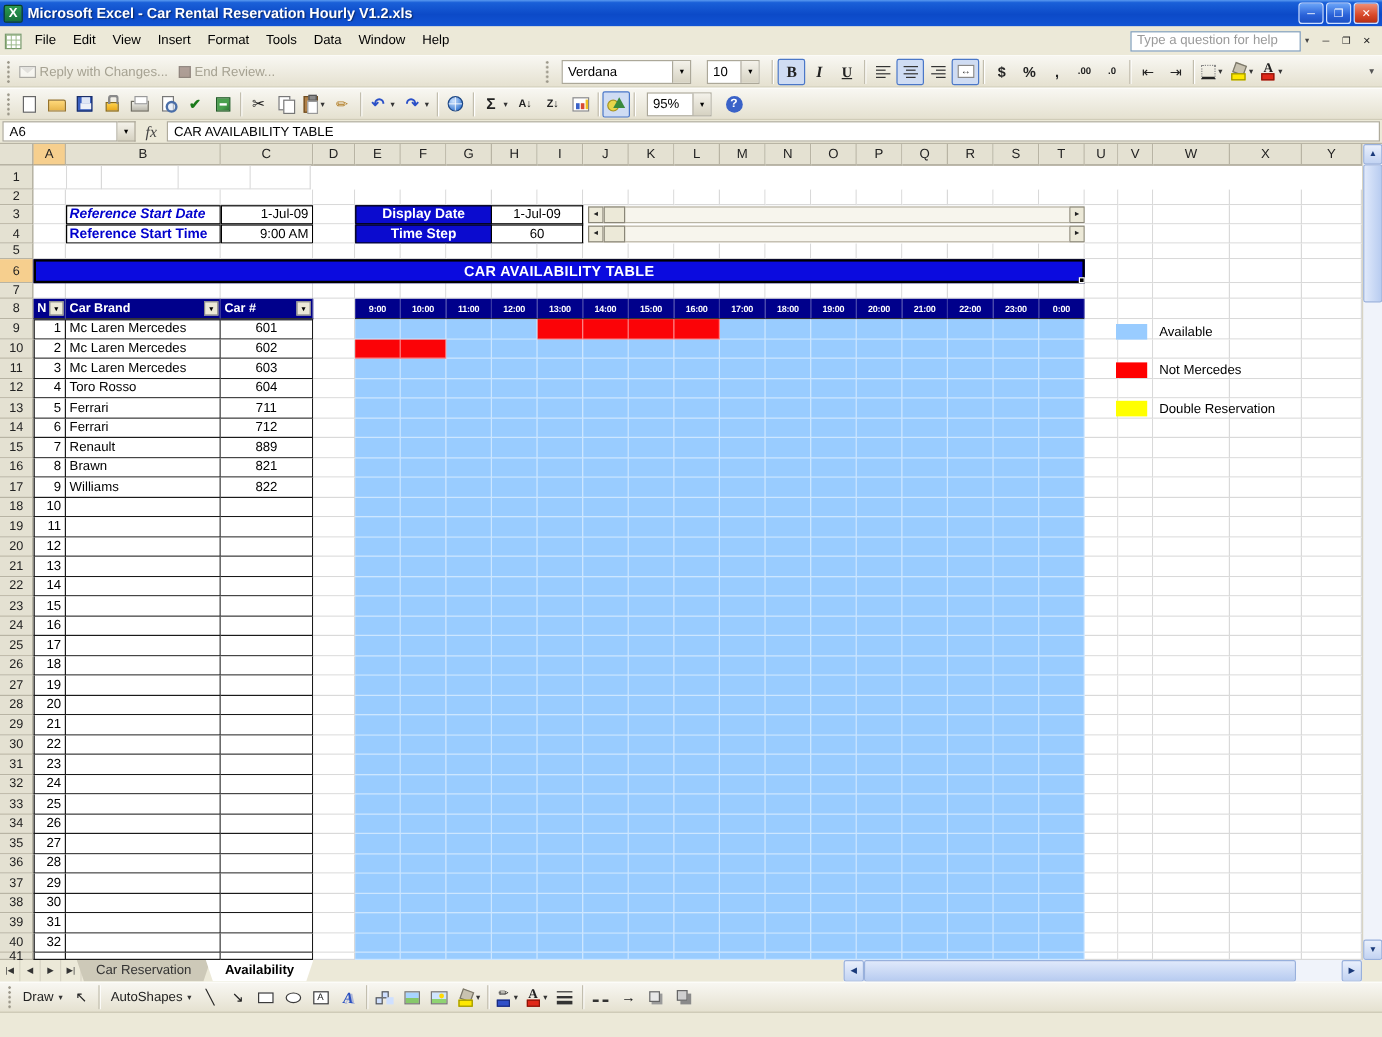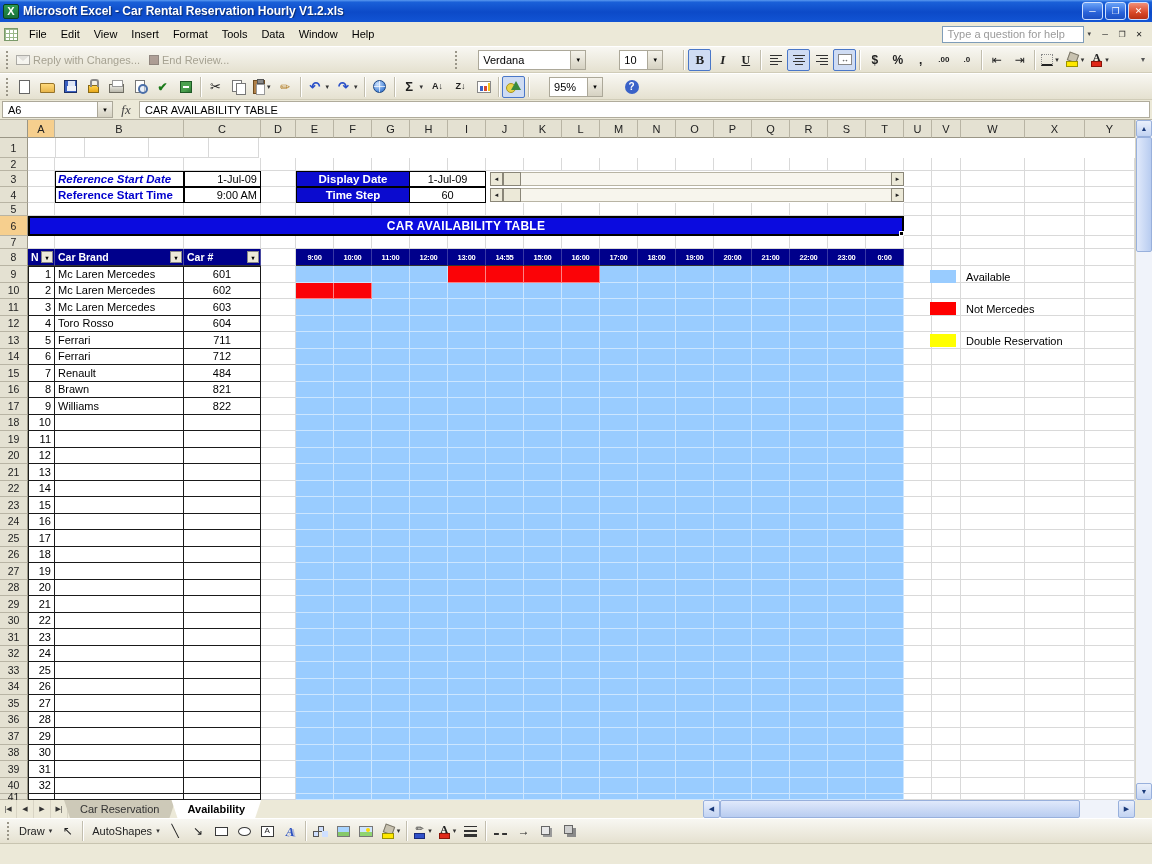--- a/index.html
+++ b/index.html
@@ -28,21 +28,21 @@
 
 .toolbar{height:27px;flex:0 0 27px;display:flex;align-items:center;background:linear-gradient(#f8f7f2,#e5e1d0);border-top:1px solid #fff;border-bottom:1px solid #d0ccb8;padding:0 2px;gap:1px}
 .grip{width:4px;height:20px;margin:0 3px;background-image:radial-gradient(circle,#9a9688 1px,transparent 1.2px);background-size:4px 4px;background-position:center}
 .sep{width:1px;height:20px;background:#c2beae;margin:0 3px;box-shadow:1px 0 0 #fff;flex:0 0 1px}
 .tbtn{height:22px;min-width:23px;padding:0 2px;display:flex;align-items:center;justify-content:center;border:1px solid transparent;border-radius:2px;gap:1px;color:#222}
 .tbtn.pressed{background:#cfdcf3;border-color:#4a77c8}
 .tbtn.disabled{color:#a6a292}
 .tbtn.disabled .ic{opacity:.55;filter:grayscale(.8)}
 .tbtxt{font-size:11px;padding:0 2px;white-space:nowrap}
 .dd{font-size:7px;color:#333;margin-left:1px}
-.combo{height:20px;background:#fff;border:1px solid #aca899;display:flex;align-items:center;font-size:11px;margin:0 16px}
+.combo{height:20px;background:#fff;border:1px solid #aca899;display:flex;align-items:center;font-size:11px;margin:0 6px}
 .combo .cval{padding:0 4px;flex:1;white-space:nowrap;overflow:hidden}
 .combo .carr{width:15px;height:100%;background:linear-gradient(#f4f2ea,#d6d2c2);border-left:1px solid #aca899;display:flex;align-items:center;justify-content:center;font-size:7px}
 .gap215{width:215px}
 .tbopts{margin-left:auto;width:14px;display:flex;align-items:center;justify-content:center;font-size:8px;color:#555}
 
 
 .ic{width:17px;height:16px;display:inline-flex;align-items:center;justify-content:center;font-size:12px;line-height:1;position:relative}
 .ic-bold{font-weight:bold;font-family:"Liberation Serif",serif;font-size:13px}
 .ic-italic{font-style:italic;font-family:"Liberation Serif",serif;font-weight:bold;font-size:13px}
 .ic-underline{text-decoration:underline;font-family:"Liberation Serif",serif;font-weight:bold;font-size:12px}
@@ -580,21 +580,21 @@
             <div class="rh">8</div>
             <div class="c hdr8" style="flex: 0 0 27px;">N<span class="filter">▾</span></div>
             <div class="c hdr8" style="flex: 0 0 129px;">Car Brand<span class="filter">▾</span></div>
             <div class="c hdr8" style="flex: 0 0 77px;">Car #<span class="filter">▾</span></div>
             <div class="c" style="flex: 0 0 35px;"></div>
             <div class="c th8" style="flex: 0 0 38px;">9:00</div>
             <div class="c th8" style="flex: 0 0 38px;">10:00</div>
             <div class="c th8" style="flex: 0 0 38px;">11:00</div>
             <div class="c th8" style="flex: 0 0 38px;">12:00</div>
             <div class="c th8" style="flex: 0 0 38px;">13:00</div>
-            <div class="c th8" style="flex: 0 0 38px;">14:55</div>
+            <div class="c th8" style="flex: 0 0 38px;">14:00</div>
             <div class="c th8" style="flex: 0 0 38px;">15:00</div>
             <div class="c th8" style="flex: 0 0 38px;">16:00</div>
             <div class="c th8" style="flex: 0 0 38px;">17:00</div>
             <div class="c th8" style="flex: 0 0 38px;">18:00</div>
             <div class="c th8" style="flex: 0 0 38px;">19:00</div>
             <div class="c th8" style="flex: 0 0 38px;">20:00</div>
             <div class="c th8" style="flex: 0 0 38px;">21:00</div>
             <div class="c th8" style="flex: 0 0 38px;">22:00</div>
             <div class="c th8" style="flex: 0 0 38px;">23:00</div>
             <div class="c th8" style="flex: 0 0 38px;">0:00</div>
@@ -769,21 +769,21 @@
             <div class="c" style="flex: 0 0 28px;"></div>
             <div class="c" style="flex: 0 0 29px;"></div>
             <div class="c" style="flex: 0 0 64px;"></div>
             <div class="c" style="flex: 0 0 60px;"></div>
             <div class="c" style="flex: 0 0 50px;"></div>
           </div>
           <div class="row" style="height: 16.5px;">
             <div class="rh">15</div>
             <div class="c tb la num" style="flex: 0 0 27px;">7</div>
             <div class="c tb txt" style="flex: 0 0 129px;">Renault</div>
-            <div class="c tb ctr" style="flex: 0 0 77px;">484</div>
+            <div class="c tb ctr" style="flex: 0 0 77px;">889</div>
             <div class="c" style="flex: 0 0 35px;"></div>
             <div class="c slot" style="flex: 0 0 38px;"></div>
             <div class="c slot" style="flex: 0 0 38px;"></div>
             <div class="c slot" style="flex: 0 0 38px;"></div>
             <div class="c slot" style="flex: 0 0 38px;"></div>
             <div class="c slot" style="flex: 0 0 38px;"></div>
             <div class="c slot" style="flex: 0 0 38px;"></div>
             <div class="c slot" style="flex: 0 0 38px;"></div>
             <div class="c slot" style="flex: 0 0 38px;"></div>
             <div class="c slot" style="flex: 0 0 38px;"></div>

